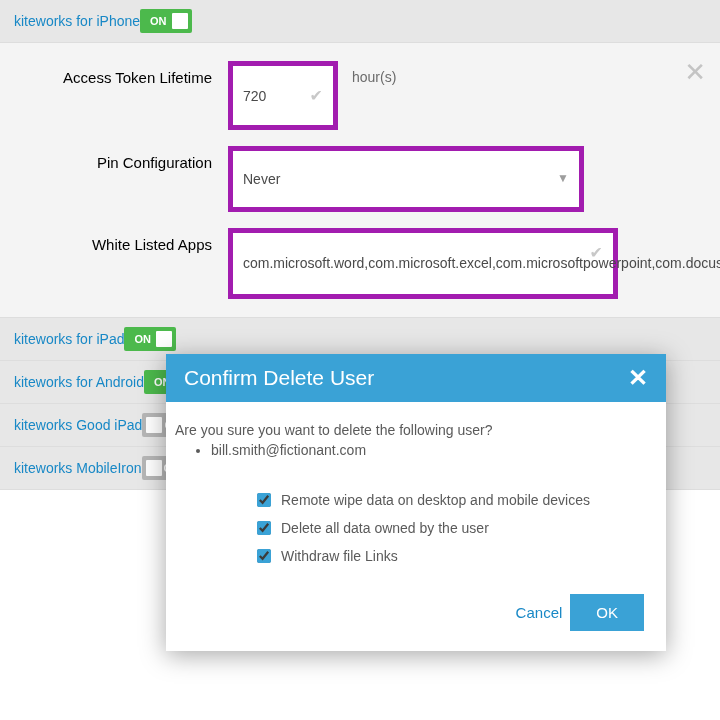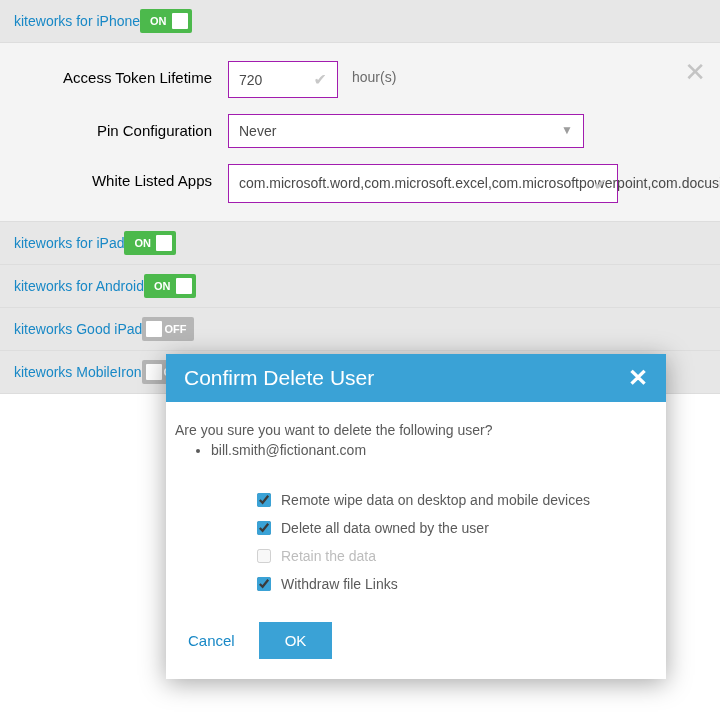--- a/index.html
+++ b/index.html
@@ -52,22 +52,22 @@
 
   .form-row {
     display: flex; align-items: flex-start;
     margin-bottom: 16px;
   }
   .form-row label {
     width: 228px; text-align: right; padding-right: 16px;
     color: #000000; font-size: 15px; padding-top: 8px;
   }
   .input-box, .select-box, .textarea-box {
-    background: #fff; border: 1px solid #a21caf;
-    padding: 8px 10px; font-size: 14px;
+    background: #fff; border: 5px solid #a21caf;
+    padding: 20px 10px; font-size: 14px;
     color: #4a4a4a;
   }
   .input-box   { width: 110px; display:flex; align-items:center; justify-content:space-between; }
   .select-box  { width: 356px; display:flex; align-items:flex-start; justify-content:space-between; }
   .textarea-box{ width: 390px; line-height: 1.5; position:relative; padding-right:30px;}
   .unit { margin-left: 14px; color: #6b6b6b; padding-top: 8px; }
   .check-icon { color: #c8c8c8; font-size: 16px; }
   .textarea-box .check-icon { position:absolute; top:8px; right:10px; }
   .caret { color: #9d9d9d; font-size: 12px; }
 
@@ -89,22 +89,22 @@
   .modal-header h2 { font-size: 21px; font-weight: normal; }
   .modal-close { font-size: 24px; cursor: pointer; font-weight: bold; line-height:1; }
   .modal-body { padding: 20px 22px 10px 9px; color:#5a5a5a; font-size:14px; }
   .modal-body p { margin-bottom: 4px; }
   .modal-body ul { list-style: disc; padding-left: 36px; margin-bottom: 12px; }
   .option-list { padding-left: 82px; margin-top: 28px; }
   .option-row { display:flex; align-items:center; padding: 6px 0; }
   .option-row input[type=checkbox] { margin-right: 10px; width:14px; height:14px; accent-color:#3aa2d6;}
   .option-row.disabled { color:#bdbdbd; }
   .modal-footer {
-    display:flex; justify-content:flex-start; align-items:center;
-    padding: 14px 22px 20px 22px; gap: 24px;
+    display:flex; justify-content:flex-end; align-items:center;
+    padding: 14px 22px 20px 22px; gap: 8px;
   }
   .btn-cancel { color:#1888c6; cursor:pointer; font-size:15px; }
   .btn-ok {
     background:#3aa2d6; color:#fff; border:none;
     padding: 10px 26px; font-size:15px; cursor:pointer;
   }
   
   .stray-dot { position:absolute; left:194px; top:593px; color:#6a6a6a; font-size:12px; }
 </style>
 </head>
@@ -194,24 +194,20 @@
 
     <div class="option-list">
       <div class="option-row">
         <input type="checkbox" checked="" style="">
         <span>Remote wipe data on desktop and mobile devices</span>
       </div>
       <div class="option-row">
         <input type="checkbox" checked="" style="">
         <span>Delete all data owned by the user</span>
       </div>
-      <div class="option-row disabled">
-        <input type="checkbox" disabled="" style="">
-        <span>Retain the data</span>
-      </div>
       <div class="option-row">
         <input type="checkbox" checked="" style="">
         <span>Withdraw file Links</span>
       </div>
     </div>
   </div>
   <div class="modal-footer">
     <span class="btn-cancel">Cancel</span>
     <button class="btn-ok">OK</button>
   </div>

